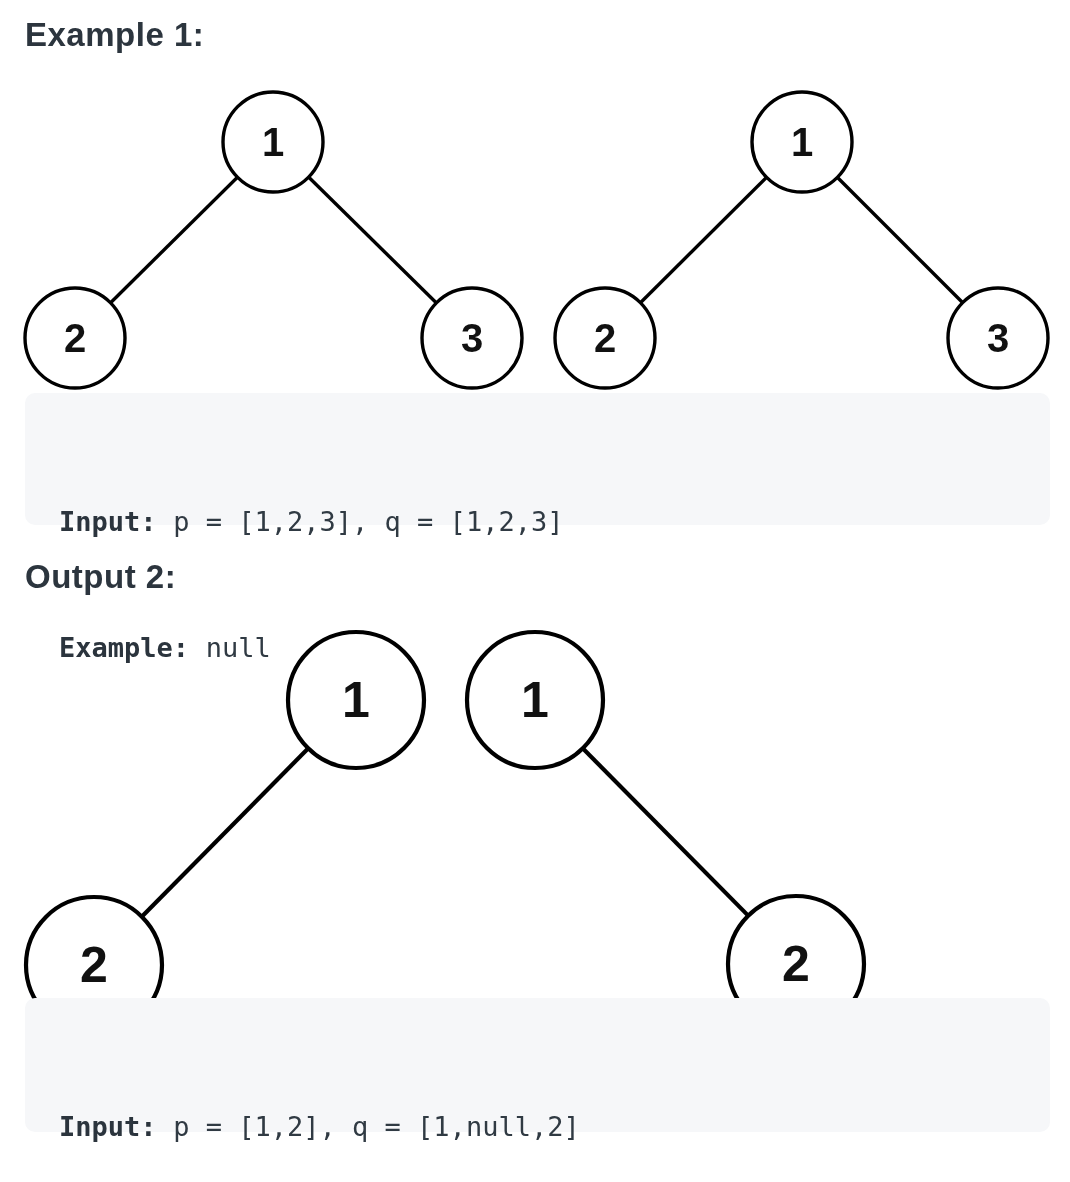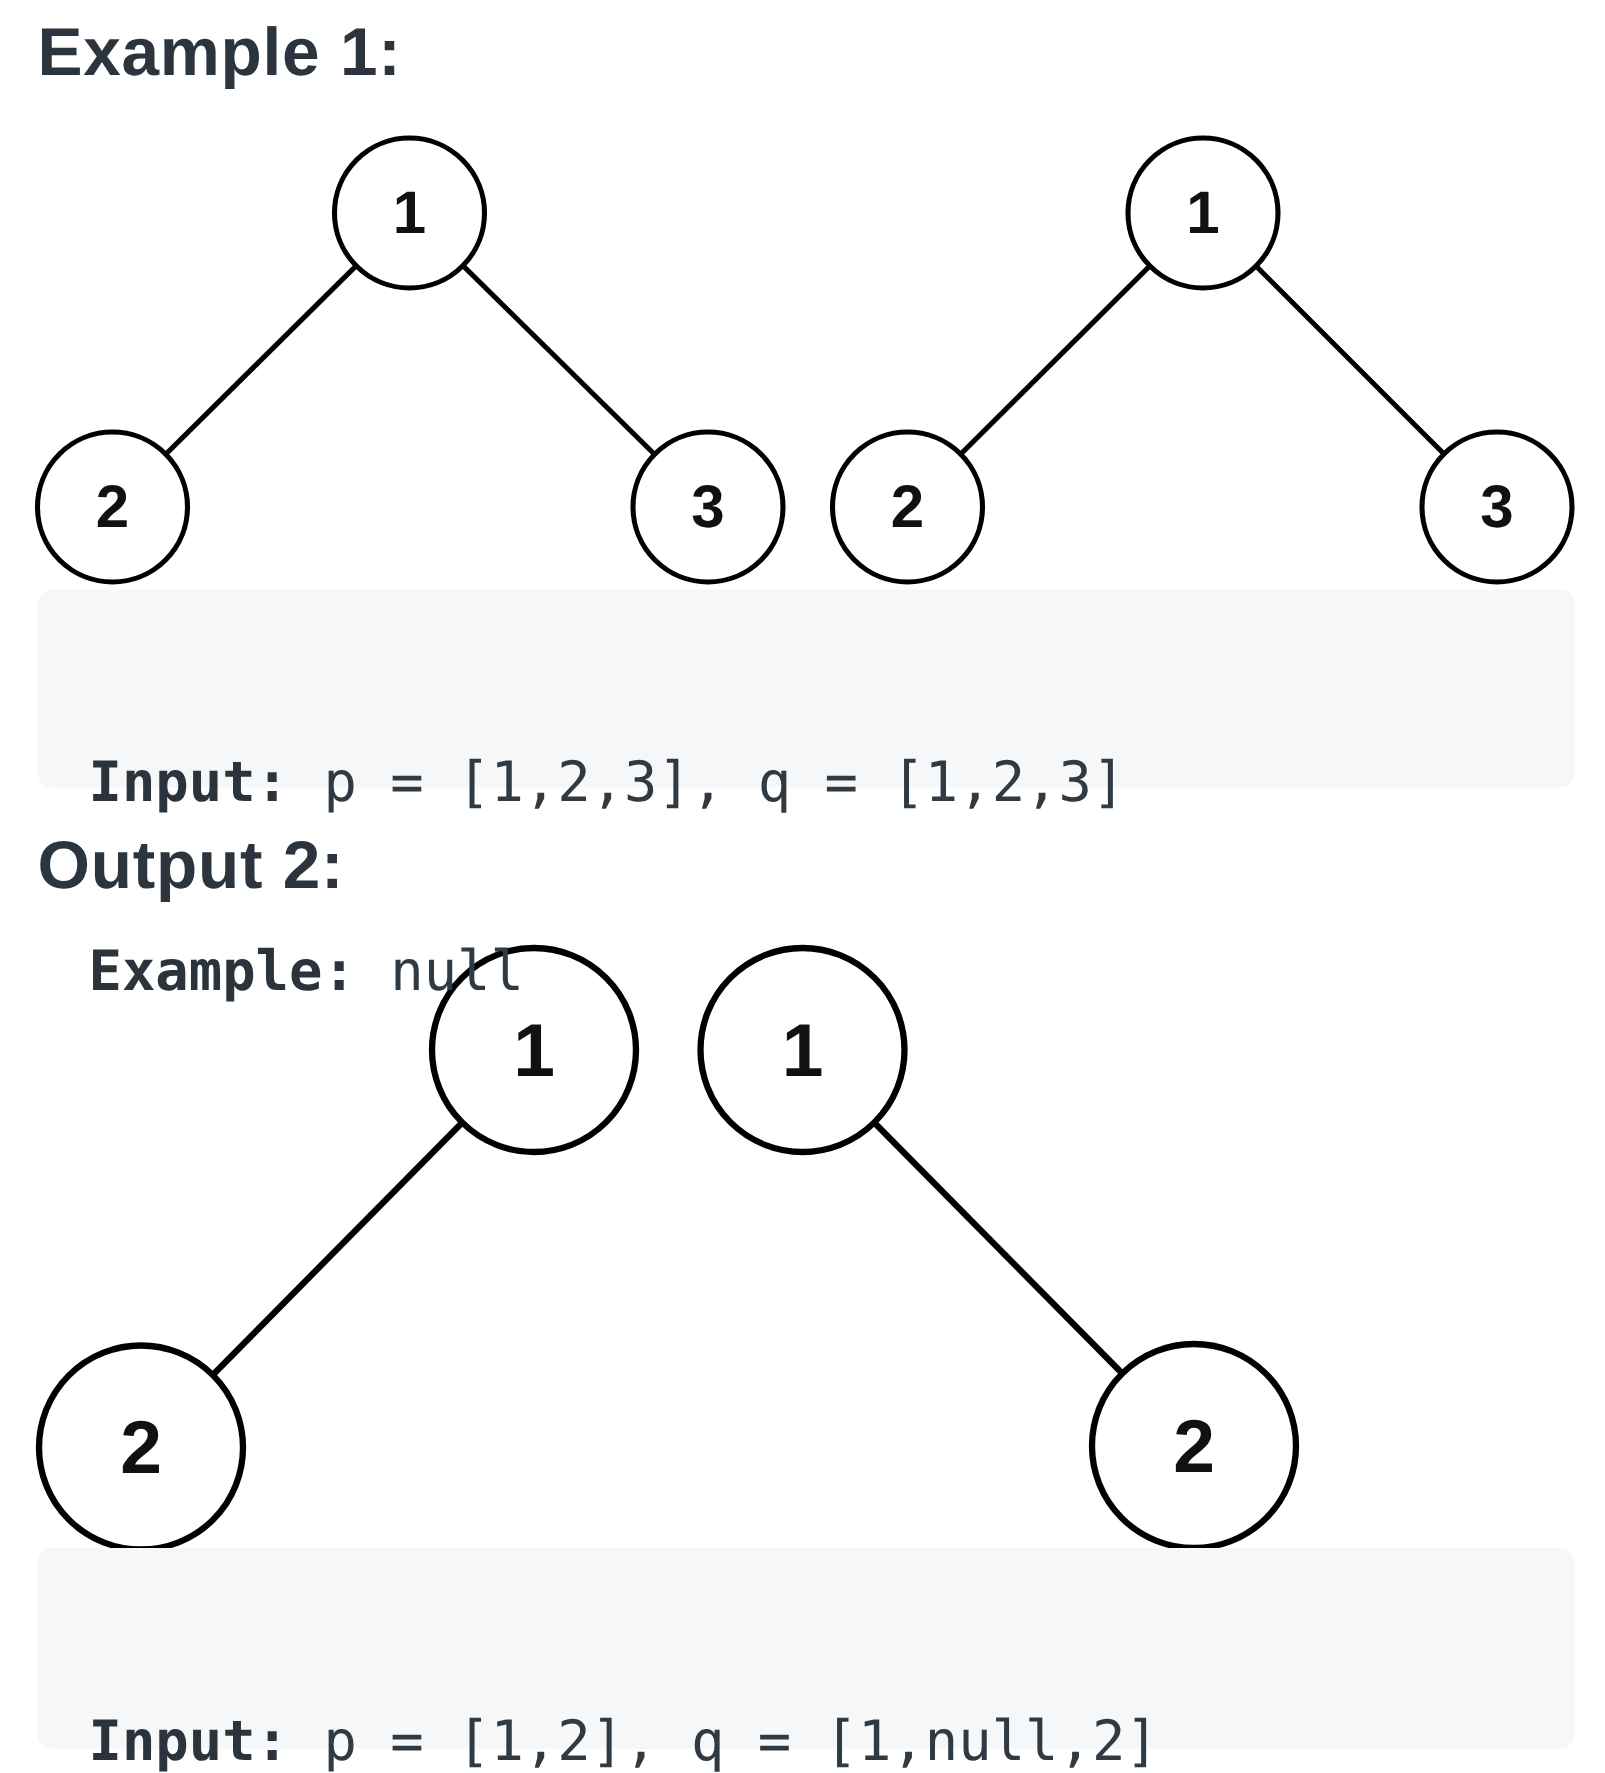--- a/index.html
+++ b/index.html
@@ -14,36 +14,36 @@
   .tree-layer {
     position: absolute;
     left: 0; top: 0;
     width: 1070px; height: 1182px;
     display: block;
   }
   .ex-heading {
     position: absolute;
     left: 25px;
     margin: 0;
-    font-size: 45px;
+    font-size: 33px;
     line-height: 40px;
     font-weight: 700;
     color: #2c353e;
     letter-spacing: 0.5px;
   }
   .code-block {
     position: absolute;
     left: 25px;
     width: 1025px;
     box-sizing: border-box;
     background: #f6f7f9;
     border-radius: 10px;
     padding: 24px 34px 0 34px;
     font-family: "DejaVu Sans Mono", "Liberation Mono", monospace;
-    font-size: 37px;
+    font-size: 27px;
     line-height: 42px;
     color: #303a43;
     white-space: pre;
   }
   .io-line { display: block; }
   .io-label { font-weight: bold; color: #2b343d; }
   .io-value { margin-left: 0.62em; }
 </style>
 </head>
 <body>
@@ -81,18 +81,18 @@
 
   <h3 class="ex-heading" style="top:15px">Example 1:</h3>
 
   <div class="code-block" style="top:393px;height:132px">
     <span class="io-line"><span class="io-label">Input:</span><span class="io-value">p = [1,2,3], q = [1,2,3]</span></span>
     <span class="io-line"><span class="io-label">Example:</span><span class="io-value">null</span></span>
   </div>
 
   <h3 class="ex-heading" style="top:557px">Output 2:</h3>
 
-  <div class="code-block" style="top:1032px;height:134px">
+  <div class="code-block" style="top:998px;height:134px">
     <span class="io-line"><span class="io-label">Input:</span><span class="io-value">p = [1,2], q = [1,null,2]</span></span>
     
   </div>
 
 </div>
 
 </body></html>

